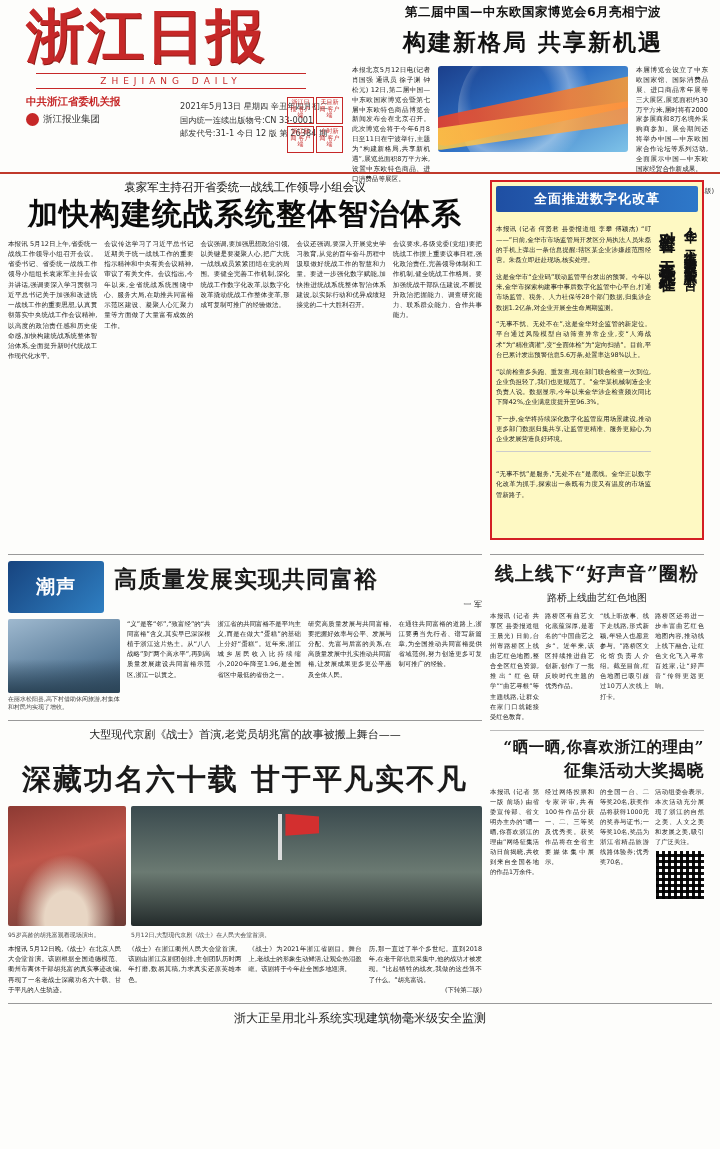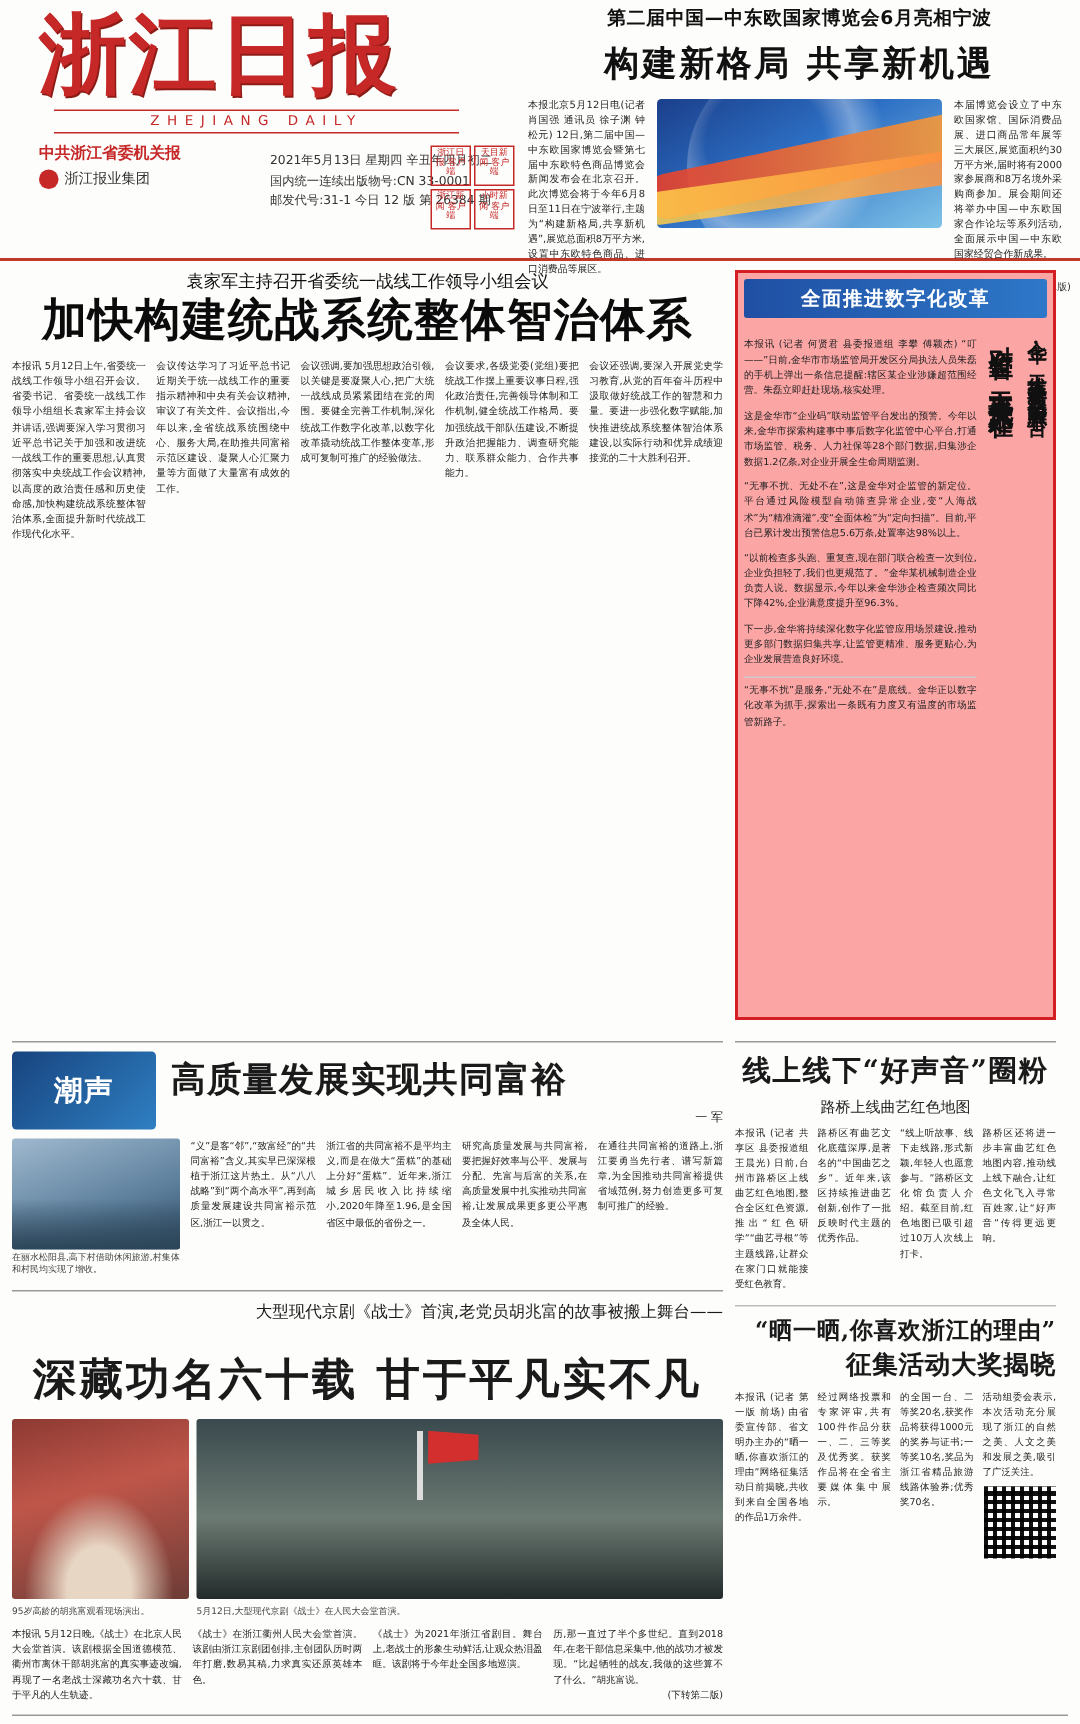--- a/index.html
+++ b/index.html
@@ -43,21 +43,21 @@
 
   
   .lead-wrap{display:flex;gap:8px;margin-top:6px;}
   .lead-main{width:474px;}
   .lead-kicker{text-align:center;font-size:11.5px;color:#111;margin-bottom:2px;}
   .lead-title{text-align:center;font-size:30px;font-weight:bold;font-family:"DejaVu Serif","Liberation Serif",serif;letter-spacing:1px;color:#0b0b0b;line-height:1.15;}
   .lead-cols{display:flex;gap:7px;margin-top:7px;}
   .lead-col{flex:1;font-size:6.5px;line-height:1.58;text-align:justify;color:#222;}
 
   
-  .redbox{width:214px;border:2px solid #d31f24;padding:4px;box-sizing:border-box;height:500px;position:relative;background:#fca5a5;}
+  .redbox{width:214px;border:2px solid #d31f24;padding:4px;box-sizing:border-box;height:360px;position:relative;background:#fef9c3;}
   .redbox-head{background:linear-gradient(90deg,#1f4fa3,#2e78c9);color:#fff;font-size:13px;font-weight:bold;text-align:center;padding:4px 0;letter-spacing:1px;border-radius:2px;}
   .redbox-body{display:flex;flex-direction:row-reverse;gap:5px;margin-top:6px;height:448px;}
   .vtitle{writing-mode:vertical-rl;text-orientation:upright;font-family:"DejaVu Serif","Liberation Serif",serif;font-weight:bold;font-size:16.5px;letter-spacing:2px;line-height:1.25;color:#111;}
   .vtitle.small{font-size:13px;}
   .redbox-text{flex:1;font-size:6.4px;line-height:1.6;text-align:justify;color:#222;columns:1;}
 
   
   .band2row{display:flex;gap:8px;margin-top:8px;}
   .wealth{width:474px;}
   .wealth-head{display:flex;align-items:center;gap:10px;}
@@ -66,21 +66,21 @@
   .wealth-title{font-size:23px;font-weight:bold;font-family:"DejaVu Serif","Liberation Serif",serif;letter-spacing:1px;}
   .wealth-by{font-size:8px;text-align:right;margin-top:4px;}
   .wealth-cols{display:flex;gap:7px;margin-top:6px;}
   .wealth-col{flex:1;font-size:6.4px;line-height:1.58;text-align:justify;}
   .wealth-img{width:112px;height:74px;border-radius:2px;background:linear-gradient(160deg,#9fb9cf,#5d7f9c 60%,#33506a);position:relative;overflow:hidden;}
   .wealth-img:after{content:"";position:absolute;left:0;bottom:0;width:100%;height:34px;background:linear-gradient(0deg,#2c4558,rgba(44,69,88,0));}
   .cap{font-size:6px;color:#444;margin-top:2px;line-height:1.4;}
 
   
   .drama{margin-top:8px;width:474px;}
-  .drama-kicker{text-align:right;font-size:11px;}
+  .drama-kicker{text-align:center;font-size:11px;}
   .drama-title{text-align:center;font-family:"DejaVu Serif","Liberation Serif",serif;font-size:29px;font-weight:bold;letter-spacing:2px;margin-top:18px;}
   .drama-photos{display:flex;gap:5px;margin-top:6px;}
   .ph{border-radius:2px;position:relative;overflow:hidden;}
   .ph1{width:118px;height:120px;background:linear-gradient(165deg,#8d3a33,#c0564a 40%,#6d3c36);}
   .ph1:before{content:"";position:absolute;left:8px;bottom:0;width:100px;height:72px;background:radial-gradient(ellipse at 50% 90%,#e8d6c4 0 30%,rgba(232,214,196,0) 70%);}
   .ph2{flex:1;height:120px;background:linear-gradient(180deg,#3a4a4e,#6b7a72 55%,#232b2b);}
   .ph2:after{content:"";position:absolute;left:42%;top:8px;width:4px;height:46px;background:#ddd;}
   .ph2:before{content:"";position:absolute;left:44%;top:8px;width:34px;height:22px;background:#d32f2f;clip-path:polygon(0 0,100% 12%,100% 88%,0 100%);}
   .drama-caps{display:flex;gap:5px;margin-top:3px;}
   .drama-body{display:flex;gap:7px;margin-top:5px;}
@@ -149,37 +149,37 @@
   <div class="content">
 
     <div class="lead-wrap">
       <div class="lead-main">
         <div class="lead-kicker">袁家军主持召开省委统一战线工作领导小组会议</div>
         <div class="lead-title">加快构建统战系统整体智治体系</div>
         <div class="lead-cols">
           <div class="lead-col">本报讯 5月12日上午,省委统一战线工作领导小组召开会议。省委书记、省委统一战线工作领导小组组长袁家军主持会议并讲话,强调要深入学习贯彻习近平总书记关于加强和改进统一战线工作的重要思想,认真贯彻落实中央统战工作会议精神,以高度的政治责任感和历史使命感,加快构建统战系统整体智治体系,全面提升新时代统战工作现代化水平。</div>
           <div class="lead-col">会议传达学习了习近平总书记近期关于统一战线工作的重要指示精神和中央有关会议精神,审议了有关文件。会议指出,今年以来,全省统战系统围绕中心、服务大局,在助推共同富裕示范区建设、凝聚人心汇聚力量等方面做了大量富有成效的工作。</div>
           <div class="lead-col">会议强调,要加强思想政治引领,以关键是要凝聚人心,把广大统一战线成员紧紧团结在党的周围。要健全完善工作机制,深化统战工作数字化改革,以数字化改革撬动统战工作整体变革,形成可复制可推广的经验做法。</div>
+          <div class="lead-col">会议还强调,要深入开展党史学习教育,从党的百年奋斗历程中汲取做好统战工作的智慧和力量。要进一步强化数字赋能,加快推进统战系统整体智治体系建设,以实际行动和优异成绩迎接党的二十大胜利召开。</div>
           <div class="lead-col">会议要求,各级党委(党组)要把统战工作摆上重要议事日程,强化政治责任,完善领导体制和工作机制,健全统战工作格局。要加强统战干部队伍建设,不断提升政治把握能力、调查研究能力、联系群众能力、合作共事能力。</div>
-          <div class="lead-col">会议还强调,要深入开展党史学习教育,从党的百年奋斗历程中汲取做好统战工作的智慧和力量。要进一步强化数字赋能,加快推进统战系统整体智治体系建设,以实际行动和优异成绩迎接党的二十大胜利召开。</div>
         </div>
       </div>
 
       <div class="redbox">
         <div class="redbox-head">全面推进数字化改革</div>
         <div class="redbox-body">
           <div class="vtitle small">金华:干线事中事后数字化监管中心平台</div>
           <div class="vtitle">对企监管,无事不扰又无处不在</div>
           <div class="redbox-text">
             <p>本报讯 (记者 何贤君 县委报道组 李攀 傅颖杰) “叮——”日前,金华市市场监管局开发区分局执法人员朱磊的手机上弹出一条信息提醒:辖区某企业涉嫌超范围经营。朱磊立即赶赴现场,核实处理。</p>
             <p>这是金华市“企业码”联动监管平台发出的预警。今年以来,金华市探索构建事中事后数字化监管中心平台,打通市场监管、税务、人力社保等28个部门数据,归集涉企数据1.2亿条,对企业开展全生命周期监测。</p>
             <p>“无事不扰、无处不在”,这是金华对企监管的新定位。平台通过风险模型自动筛查异常企业,变“人海战术”为“精准滴灌”,变“全面体检”为“定向扫描”。目前,平台已累计发出预警信息5.6万条,处置率达98%以上。</p>
             <p>“以前检查多头跑、重复查,现在部门联合检查一次到位,企业负担轻了,我们也更规范了。”金华某机械制造企业负责人说。数据显示,今年以来金华涉企检查频次同比下降42%,企业满意度提升至96.3%。</p>
             <p>下一步,金华将持续深化数字化监管应用场景建设,推动更多部门数据归集共享,让监管更精准、服务更贴心,为企业发展营造良好环境。</p>
-            <p style="border-top:1px solid #ccc;padding-top:3px">“无事不扰”是服务,“无处不在”是底线。金华正以数字化改革为抓手,探索出一条既有力度又有温度的市场监管新路子。</p>
+            <p style="border-top:1px solid #ccc;padding-top:17px">“无事不扰”是服务,“无处不在”是底线。金华正以数字化改革为抓手,探索出一条既有力度又有温度的市场监管新路子。</p>
           </div>
         </div>
       </div>
     </div>
 
     <div class="band2row">
       <div style="width:474px">
 
         <div class="wealth">
           <div class="rule" style="margin:6px 0"></div>

